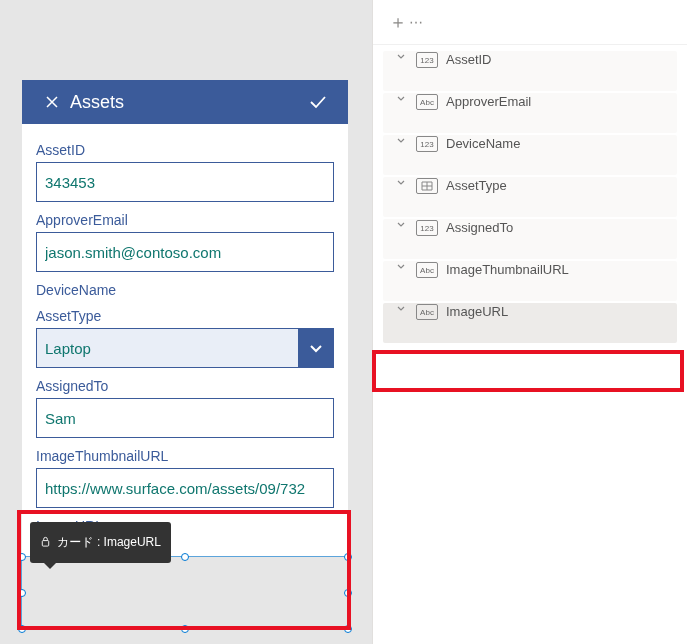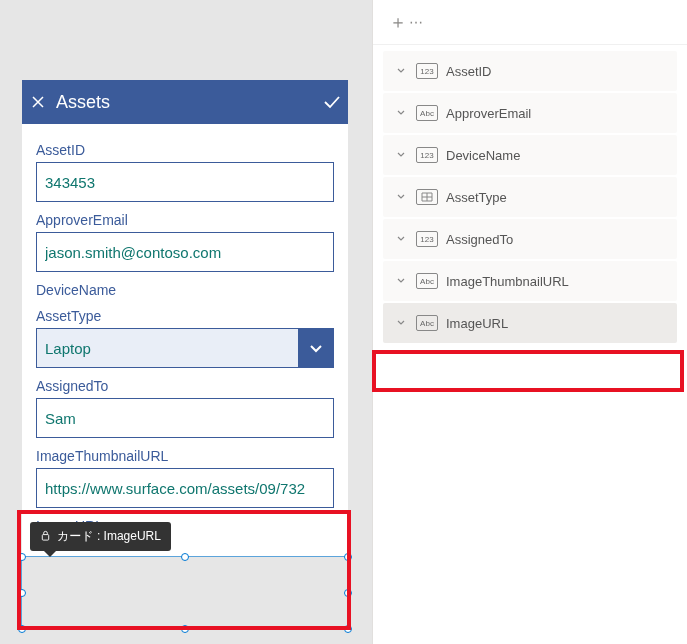--- a/index.html
+++ b/index.html
@@ -23,21 +23,21 @@
     left: 22px; top: 80px;
     width: 326px;
     background: #fff;
   }
   .form-header {
     background: #3b5b9a;
     color: #fff;
     height: 44px;
     display: flex;
     align-items: center;
-    padding: 0 4px;
+    padding: 0 18px;
   }
   .form-header .title { flex: 1; font-size: 18px; padding-left: 6px; font-weight: 400;}
   .header-icon { width: 24px; height: 24px; display:flex; align-items:center; justify-content:center; cursor:pointer;}
   .fields { padding: 8px 14px 18px 14px; }
   .field-block { margin-top: 10px; }
   .field-label { color: #3b5b9a; font-size: 14px; margin-bottom: 4px; }
   .field-input {
     width: 100%;
     border: 1.5px solid #3b5b9a;
     height: 40px;
@@ -77,21 +77,21 @@
   }
   .h-tl{left:-4px;top:-4px}.h-tm{left:calc(50% - 4px);top:-4px}.h-tr{right:-4px;top:-4px}
   .h-ml{left:-4px;top:calc(50% - 4px)}.h-mr{right:-4px;top:calc(50% - 4px)}
   .h-bl{left:-4px;bottom:-4px}.h-bm{left:calc(50% - 4px);bottom:-4px}.h-br{right:-4px;bottom:-4px}
   
   .tooltip {
     position: absolute;
     left: 30px; top: 522px;
     background: #333; color:#fff;
     font-size: 12px;
-    padding: 6px 10px;
+    padding: 12px 10px;
     border-radius: 3px;
     display:flex; align-items:center; gap:6px;
     z-index: 50;
   }
   .tooltip::after{
     content:""; position:absolute; left:14px; bottom:-6px;
     border:6px solid transparent; border-top-color:#333; border-bottom:none;
   }
   
   .right-panel {
@@ -116,21 +116,21 @@
     padding: 10px 16px;
     color:#8a8886;
     border-bottom: 1px solid #f0f0f0;
   }
   .add-row .plus { font-size:18px; width:20px; color:#8a8886;}
   .add-row .label { flex:1; letter-spacing: 2px; font-size:13px;}
   .add-row .more { color:#8a8886; cursor:pointer; }
   .tree { padding: 6px 10px 6px 10px; }
   .tree-item {
     height: 40px;
-    display:flex; align-items:center;
+    display:flex; align-items:flex-start;
     gap:8px;
     padding: 0 6px 0 12px;
     border: 1px solid transparent;
     border-radius: 2px;
     color:#555;
     font-size: 13px;
     margin-bottom: 2px;
     cursor:pointer;
     background:#faf9f8;
   }

